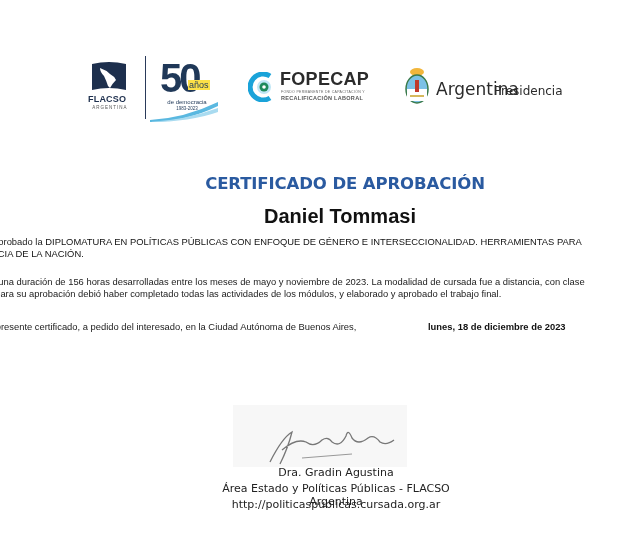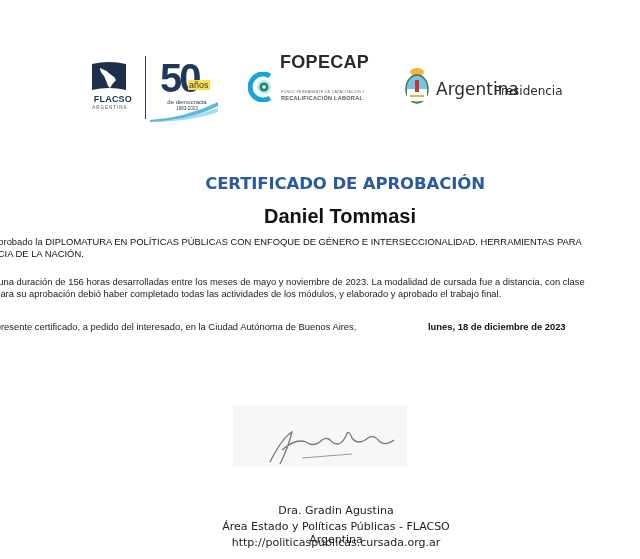--- a/index.html
+++ b/index.html
@@ -5,50 +5,50 @@
   html, body { margin: 0; padding: 0; }
   body {
     width: 640px; height: 559px; overflow: hidden; position: relative;
     background: #ffffff;
     font-family: "Liberation Sans", sans-serif;
     color: #111;
   }
   .abs { position: absolute; }
   
   .flacso-logo { left: 90px; top: 60px; width: 38px; height: 54px; }
-  .flacso-word { left: 88px; top: 94px; width: 44px; text-align: right; font-weight: bold; font-size: 9px; color: #1d2f4d; letter-spacing: 0.2px; }
+  .flacso-word { left: 88px; top: 94px; width: 44px; text-align: left; font-weight: bold; font-size: 9px; color: #1d2f4d; letter-spacing: 0.2px; }
   .flacso-sub { left: 88px; top: 105px; width: 44px; text-align: center; font-size: 4.5px; color: #555; letter-spacing: 1px; }
   .divider-v { left: 145px; top: 56px; width: 1px; height: 63px; background: #2a3a5a; }
   .forty { left: 160px; top: 58px; font-weight: bold; font-size: 40px; color: #1f3858; letter-spacing: -3px; line-height: 40px; }
   .anos { left: 188px; top: 80px; font-size: 9px; color: #1f3858; background: #fde047; padding: 0 1px; }
   .democ { left: 158px; top: 99px; width: 58px; text-align: center; font-size: 6px; color: #1f3858; }
   .democ-years { left: 158px; top: 106px; width: 58px; text-align: center; font-size: 4.5px; color: #1f3858; }
   .wave { left: 150px; top: 100px; width: 70px; height: 22px; }
   
   .fopecap-icon { left: 248px; top: 72px; width: 30px; height: 30px; }
-  .fopecap-title { left: 280px; top: 52px; font-size: 18px; font-weight: bold; color: #2b2b2b; letter-spacing: 0.3px; }
+  .fopecap-title { left: 280px; top: 69px; font-size: 18px; font-weight: bold; color: #2b2b2b; letter-spacing: 0.3px; }
   .fopecap-sub1 { left: 281px; top: 90px; font-size: 3.5px; color: #666; letter-spacing: 0.3px; }
   .fopecap-sub2 { left: 281px; top: 95px; font-size: 5.5px; color: #555; font-weight: bold; letter-spacing: 0.3px; }
   
   .escudo { left: 404px; top: 66px; width: 26px; height: 40px; }
   .arg-title { left: 436px; top: 79px; font-size: 17px; color: #2b2b2b; font-family: "DejaVu Sans", sans-serif; }
   .arg-sub { left: 494px; top: 84px; font-size: 12px; color: #2b2b2b; font-family: "DejaVu Sans", sans-serif; }
   
   .cert-title { left: 0; width: 690px; top: 174px; text-align: center; font-family: "DejaVu Sans", sans-serif; font-weight: bold; font-size: 16.5px; color: #2a5aa0; letter-spacing: -0.1px; }
   .name { left: 0; width: 680px; top: 205px; text-align: center; font-weight: bold; font-size: 20px; color: #111; }
   .para { left: -22px; font-size: 9.4px; line-height: 12px; color: #222; white-space: nowrap; }
   .p1 { top: 236px; }
   .p2 { top: 276px; }
   .p3 { top: 321px; }
   .bold { font-weight: normal; color: #111; }
   .date { left: 412px; top: 321px; font-size: 9.4px; font-weight: bold; color: #111; white-space: nowrap; margin-left: 16px; }
   
   .sig-box { left: 233px; top: 405px; width: 174px; height: 62px; background: #f7f7f7; }
   .signature { left: 262px; top: 418px; width: 140px; height: 52px; }
-  .sig-line { left: 198px; width: 276px; text-align: center; font-family: "DejaVu Sans", sans-serif; font-size: 11px; color: #222; margin-top: 38px; }
+  .sig-line { left: 198px; width: 276px; text-align: center; font-family: "DejaVu Sans", sans-serif; font-size: 11px; color: #222; }
   .sl1 { top: 466px; }
   .sl2 { top: 482px; }
   .sl3 { top: 498px; }
 </style>
 </head>
 <body>
 
 <svg class="abs flacso-logo" viewBox="0 0 38 54">
   <path d="M2 4 Q19 0 36 4 L36 30 Q19 26 2 30 Z" fill="#1d2f4d"></path>
   <path d="M10 8 Q16 10 20 14 Q24 16 26 20 Q22 24 20 28 L18 26 Q16 20 14 16 Q10 12 10 8Z" fill="#ffffff"></path>

